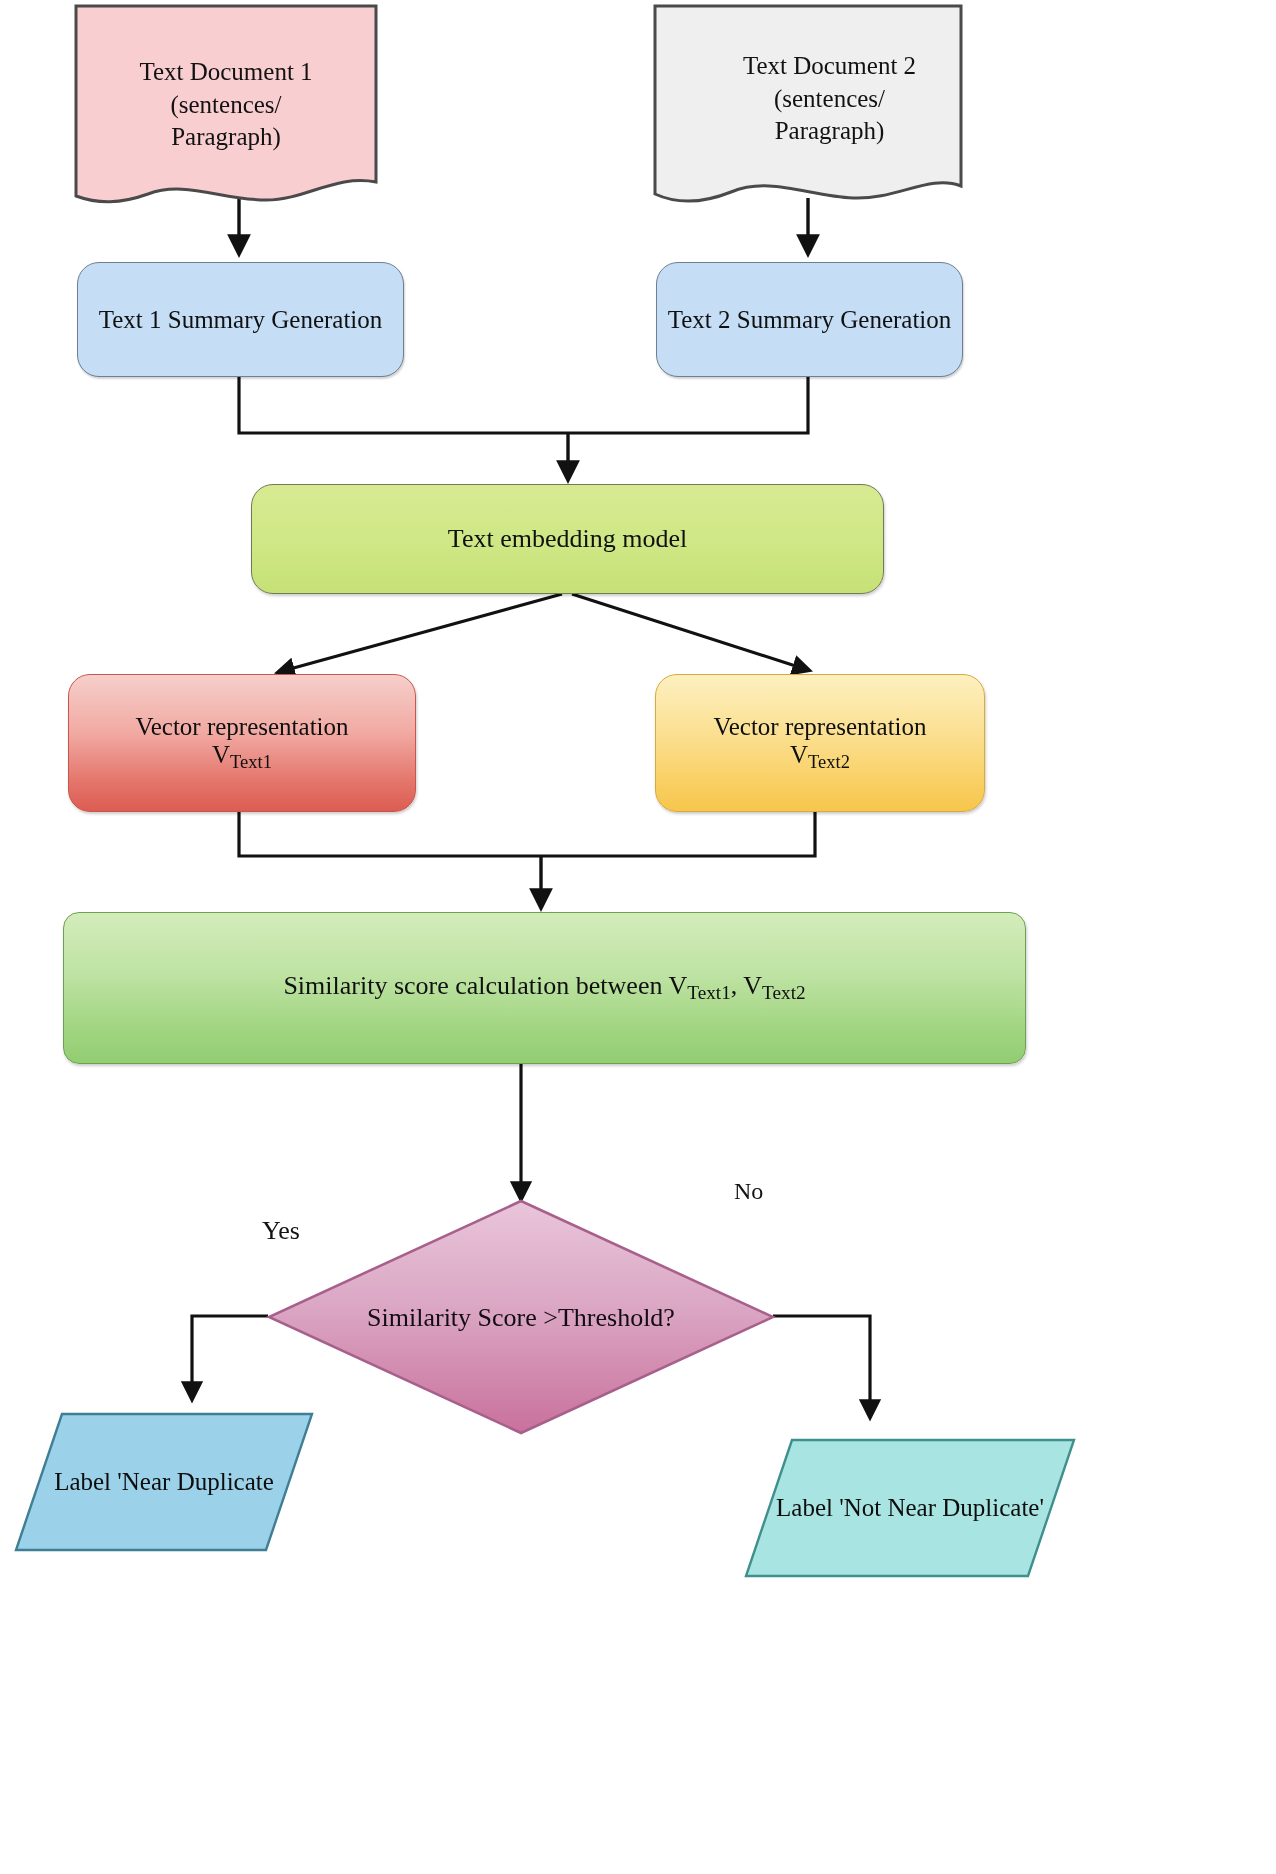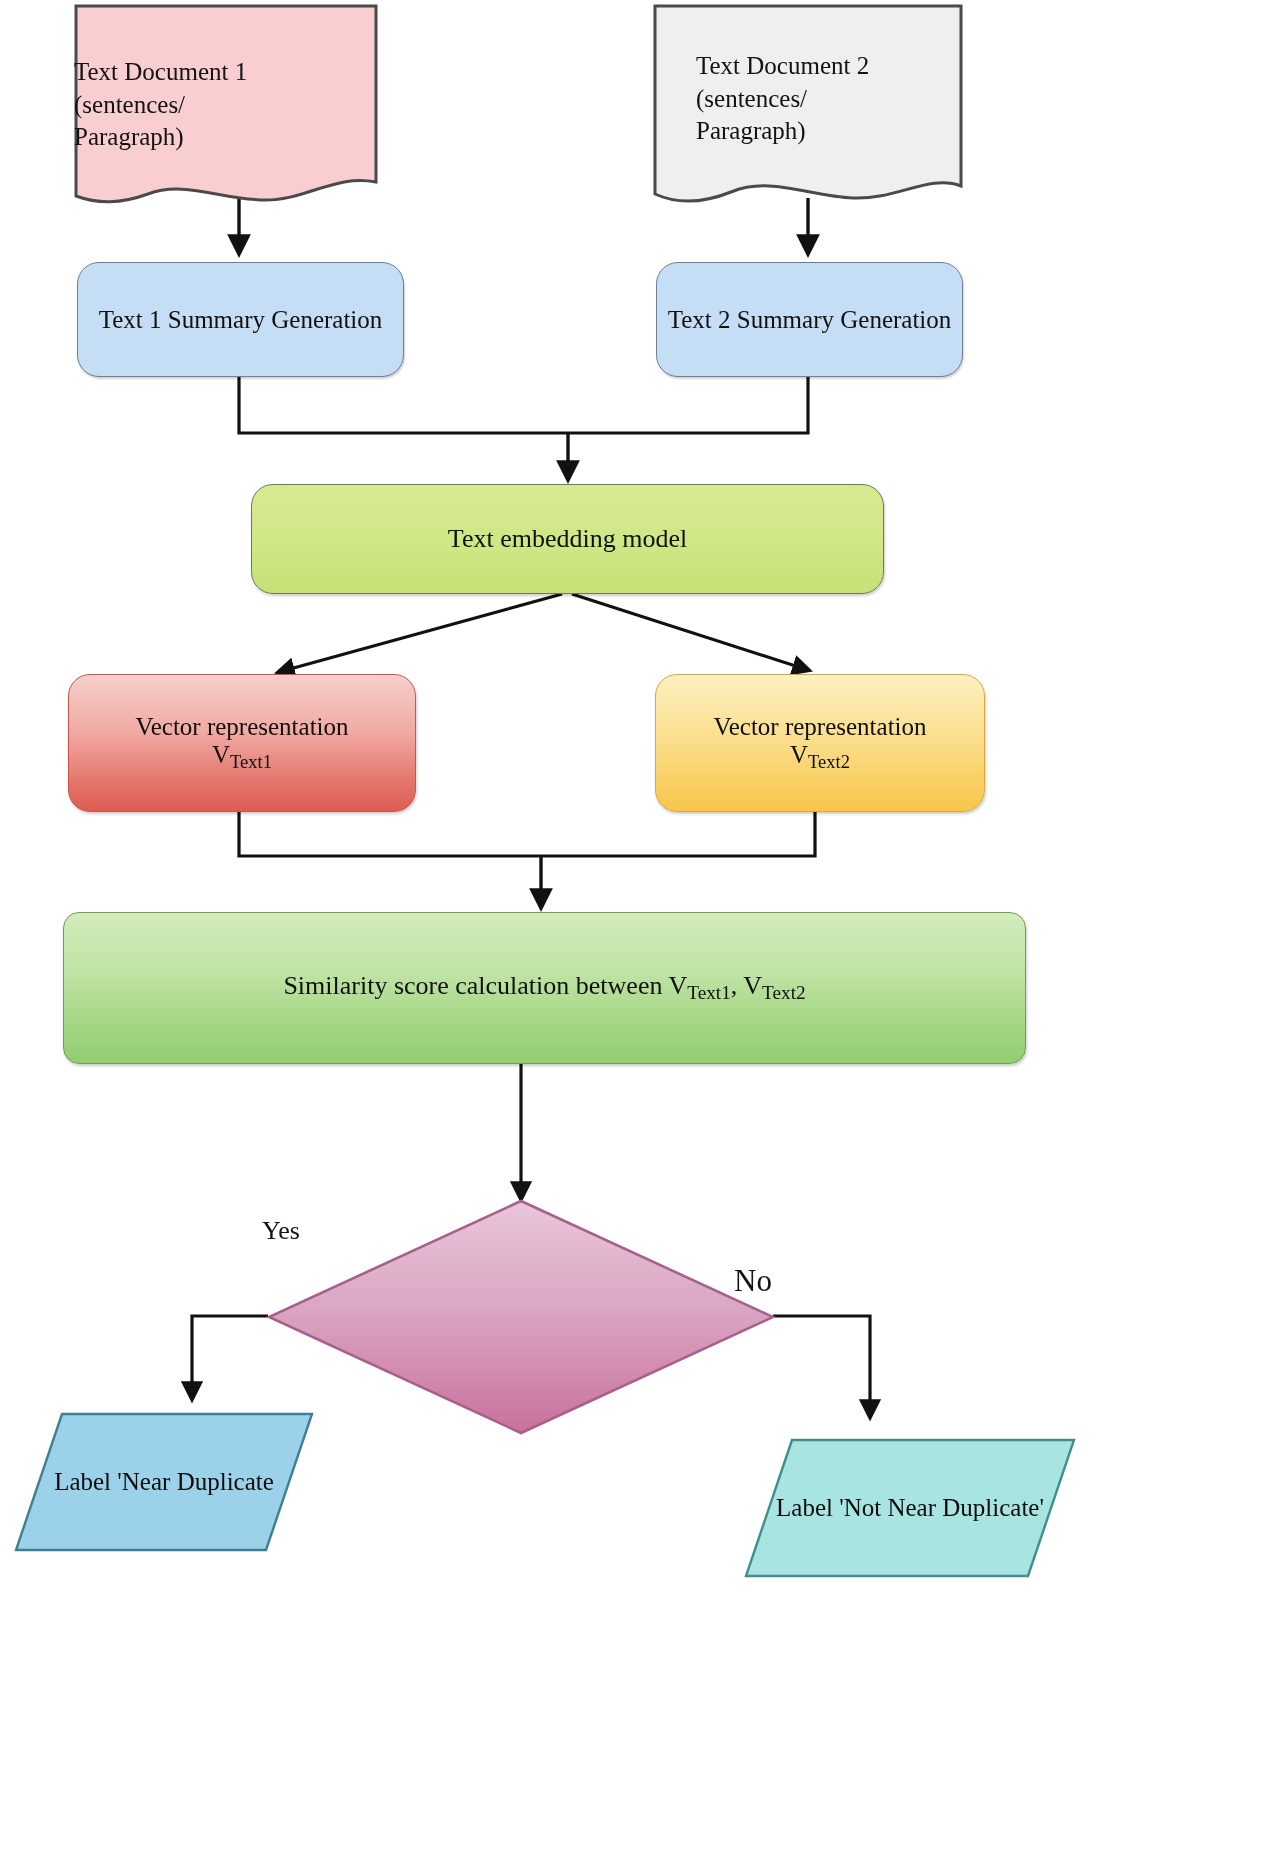--- a/index.html
+++ b/index.html
@@ -24,21 +24,21 @@
     position: absolute;
     z-index: 2;
   }
   .docshape svg { display: block; }
   .doclabel {
     position: absolute;
     z-index: 4;
     display: flex;
     align-items: flex-start;
     justify-content: center;
-    text-align: left;
+    text-align: center;
     color: #121212;
     line-height: 1.3;
   }
 
   
   .rbox {
     position: absolute;
     border-radius: 22px;
     z-index: 3;
     display: flex;
@@ -216,25 +216,28 @@
       <defs>
         <linearGradient id="dgrad" x1="0" y1="0" x2="0" y2="1">
           <stop offset="0%" stop-color="#e9c5da"></stop>
           <stop offset="45%" stop-color="#dba7c4"></stop>
           <stop offset="100%" stop-color="#c9719c"></stop>
         </linearGradient>
       </defs>
       <path d="M 255 3 L 507 119 L 255 235 L 3 119 Z" fill="url(#dgrad)" stroke="#a7608c" stroke-width="2.6"></path>
     </svg>
   </div>
+  <div class="diamond-label" style="left:266px; top:1290px; width:510px; height:56px; font-size:26px;">
+    <span>Similarity Score &gt;Threshold?</span>
+  </div>
 
   <div class="branch-label" style="left:262px; top:1216px; font-size:26px;">
     <span>Yes</span>
   </div>
-  <div class="branch-label" style="left:734px; top:1263px; font-size:31px;">
+  <div class="branch-label" style="left:734px; top:1178px; font-size:24px;">
     <span>No</span>
   </div>
 
   <div class="para-wrap" style="left:14px; top:1412px; width:300px; height:140px;">
     <svg width="300" height="140" viewBox="0 0 300 140">
       <path d="M 48 2 L 298 2 L 252 138 L 2 138 Z" fill="#9bd2ea" stroke="#3f7e93" stroke-width="2.4"></path>
     </svg>
   </div>
   <div class="para-label" style="left:14px; top:1412px; width:300px; height:140px; font-size:25px;">
     <span>Label 'Near Duplicate</span>

